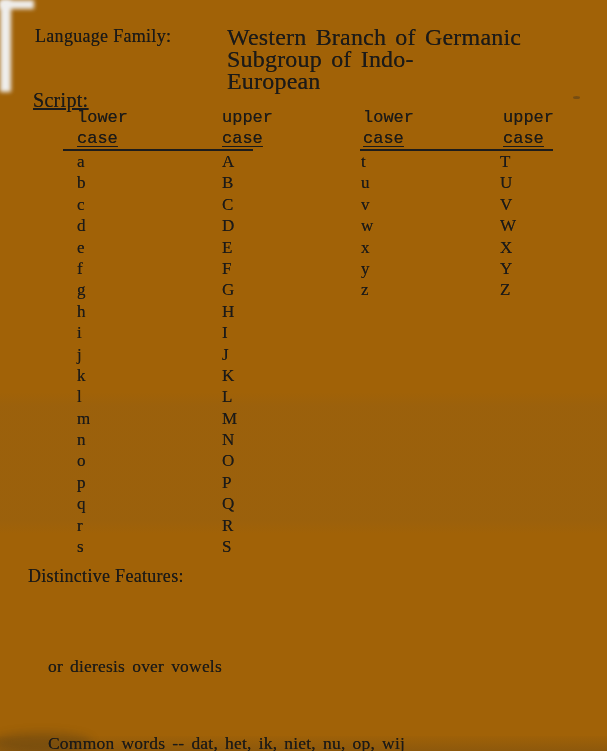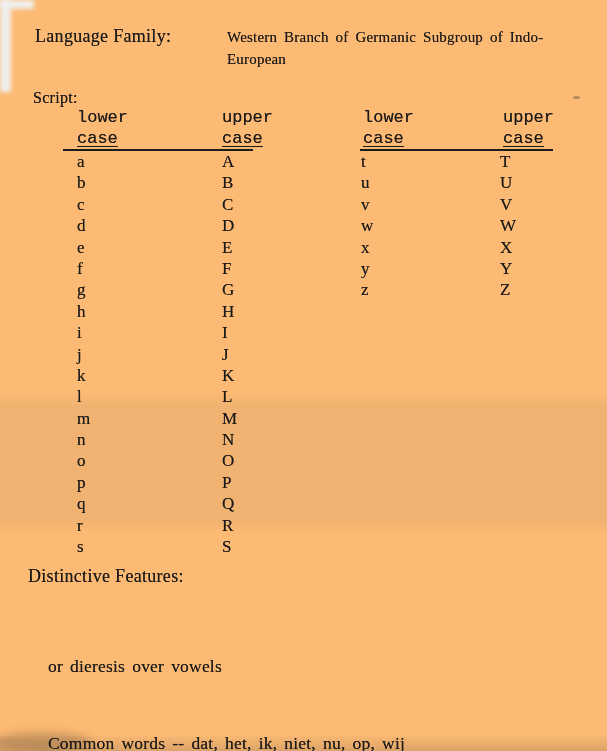--- a/index.html
+++ b/index.html
@@ -1,19 +1,19 @@
 <!DOCTYPE html>
 <html><head>
 <meta charset="utf-8">
 <style>
   html,body { margin:0; padding:0; }
   .page {
     position:relative;
     width:607px; height:751px;
-    background:#fdba74;
+    background:#a16207;
     overflow:hidden;
     font-family:"Liberation Serif", serif;
     color:#1a1a1a;
   }
   .ink { text-shadow: 0 0 0.6px rgba(10,10,10,0.65); }
   .abs { position:absolute; }
 
   
   .corner-white-left  { left:0; top:0; width:11px; height:92px; background:#efeeec; filter:blur(2px); }
   .corner-white-top   { left:0; top:0; width:34px; height:9px;  background:#efeeec; filter:blur(2px); }
@@ -23,22 +23,22 @@
   }
   .band-bottom {
     left:0; top:736px; width:607px; height:15px;
     background:linear-gradient(180deg, rgba(40,40,38,0.02), rgba(40,40,38,0.16));
   }
   .blob-bottom-left { left:-8px; top:732px; width:100px; height:20px; background:rgba(30,30,28,0.22); border-radius:50%; filter:blur(4px); }
   .speck { left:573px; top:96px; width:7px; height:3px; background:rgba(40,40,40,0.35); border-radius:50%; filter:blur(0.5px); }
 
   
   .lang-label { left:35px; top:26px; font-size:18px; letter-spacing:0.3px; }
-  .lang-value { left:227px; top:26px; width:356px; font-size:15px; line-height:22px; word-spacing:3px; letter-spacing:0.2px; }
-  .script-label { left:33px; top:89px; font-size:16px; letter-spacing:0.3px; }
+  .lang-value { left:227px; top:26px; width:356px; font-size:24px; line-height:22px; word-spacing:3px; letter-spacing:0.2px; }
+  .script-label { left:33px; top:89px; font-size:20px; letter-spacing:0.3px;text-decoration:underline; }
 
   
   .ltable { top:107px; font-size:17px; }
   .ltable.t-left  { left:63px;  width:200px; }
   .ltable.t-right { left:349px; width:210px; }
   .col-hdr { position:absolute; top:0; line-height:21px;font-family:Liberation Mono, monospace; }
   .t-left  .col-hdr.c1 { left:14px; }
   .t-left  .col-hdr.c2 { left:159px; }
   .t-right .col-hdr.c1 { left:14px; }
   .t-right .col-hdr.c2 { left:154px; }

